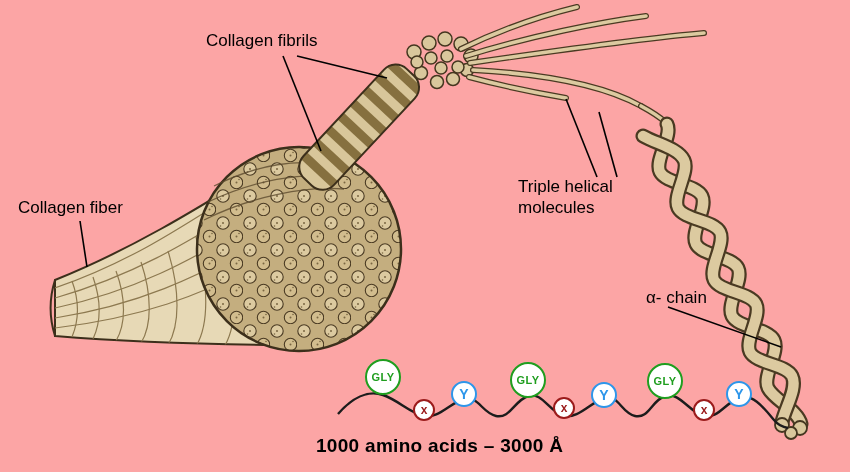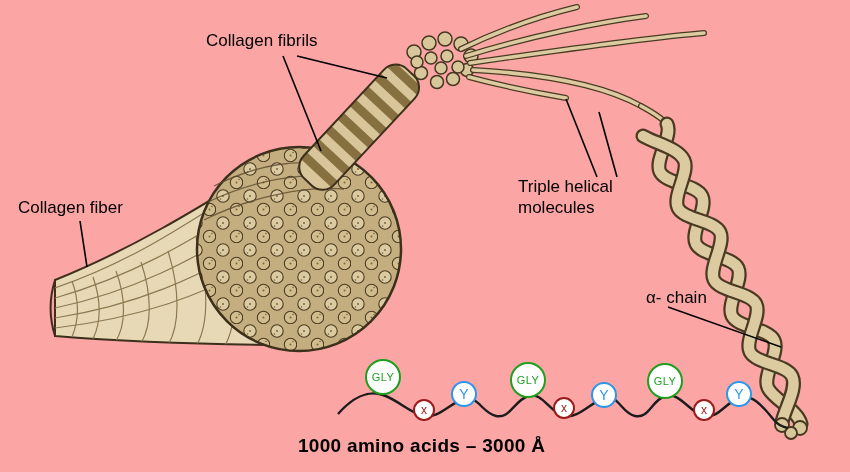--- a/index.html
+++ b/index.html
@@ -6,21 +6,21 @@
   html,body { background:#fff; }
   body { font-family:"Liberation Sans", sans-serif; }
   .stage { position:relative; width:850px; height:472px; background:#fca5a5; overflow:hidden; }
   .stage svg { position:absolute; left:0; top:0; }
   .lbl { position:absolute; color:#000; font-size:17px; line-height:1.25; white-space:nowrap; }
   .lbl-center { text-align:left; white-space:normal; }
   .scale-caption { font-size:19px; font-weight:bold; letter-spacing:0.3px; }
   .aa {
     position:absolute; border-radius:50%; background:#fff;
     display:flex; align-items:center; justify-content:center;
-    font-weight:normal; border:2px solid #ec4899; color:#333;
+    font-weight:bold; border:2px solid #ec4899; color:#333;
   }
   .aa-l { width:36px; height:36px; font-size:11px; letter-spacing:0.5px; }
   .aa-m { width:26px; height:26px; font-size:14px; }
   .aa-s { width:22px; height:22px; font-size:12px; }
 </style>
 </head>
 <body>
 
 <div class="stage">
 
@@ -145,21 +145,21 @@
 
   <div class="lbl" style="left:8px; top:197px;margin-left:10px;">Collagen fiber</div>
 
   <div class="lbl lbl-center" style="left:518px; top:176px; width:175px;">
     <div>Triple helical</div>
     <div>molecules</div>
   </div>
 
   <div class="lbl" style="left:618px; top:287px;margin-left:28px;">α- chain</div>
 
-  <div class="lbl lbl-center scale-caption" style="left:298px; top:434px; width:500px;">1000 amino acids – 3000 Å</div>
+  <div class="lbl lbl-center scale-caption" style="left:316px; top:434px; width:500px;">1000 amino acids – 3000 Å</div>
 
   <div class="aa aa-l" style="left: 365px; top: 359px; border-color: rgb(31, 158, 31); color: rgb(31, 158, 31);">GLY</div>
   <div class="aa aa-s" style="left: 413px; top: 399px; border-color: rgb(155, 27, 27); color: rgb(155, 27, 27);">x</div>
   <div class="aa aa-m" style="left: 451px; top: 381px; border-color: rgb(45, 150, 234); color: rgb(45, 150, 234);">Y</div>
 
   <div class="aa aa-l" style="left: 510px; top: 362px; border-color: rgb(31, 158, 31); color: rgb(31, 158, 31);">GLY</div>
   <div class="aa aa-s" style="left: 553px; top: 397px; border-color: rgb(155, 27, 27); color: rgb(155, 27, 27);">x</div>
   <div class="aa aa-m" style="left: 591px; top: 382px; border-color: rgb(45, 150, 234); color: rgb(45, 150, 234);">Y</div>
 
   <div class="aa aa-l" style="left: 647px; top: 363px; border-color: rgb(31, 158, 31); color: rgb(31, 158, 31);">GLY</div>

